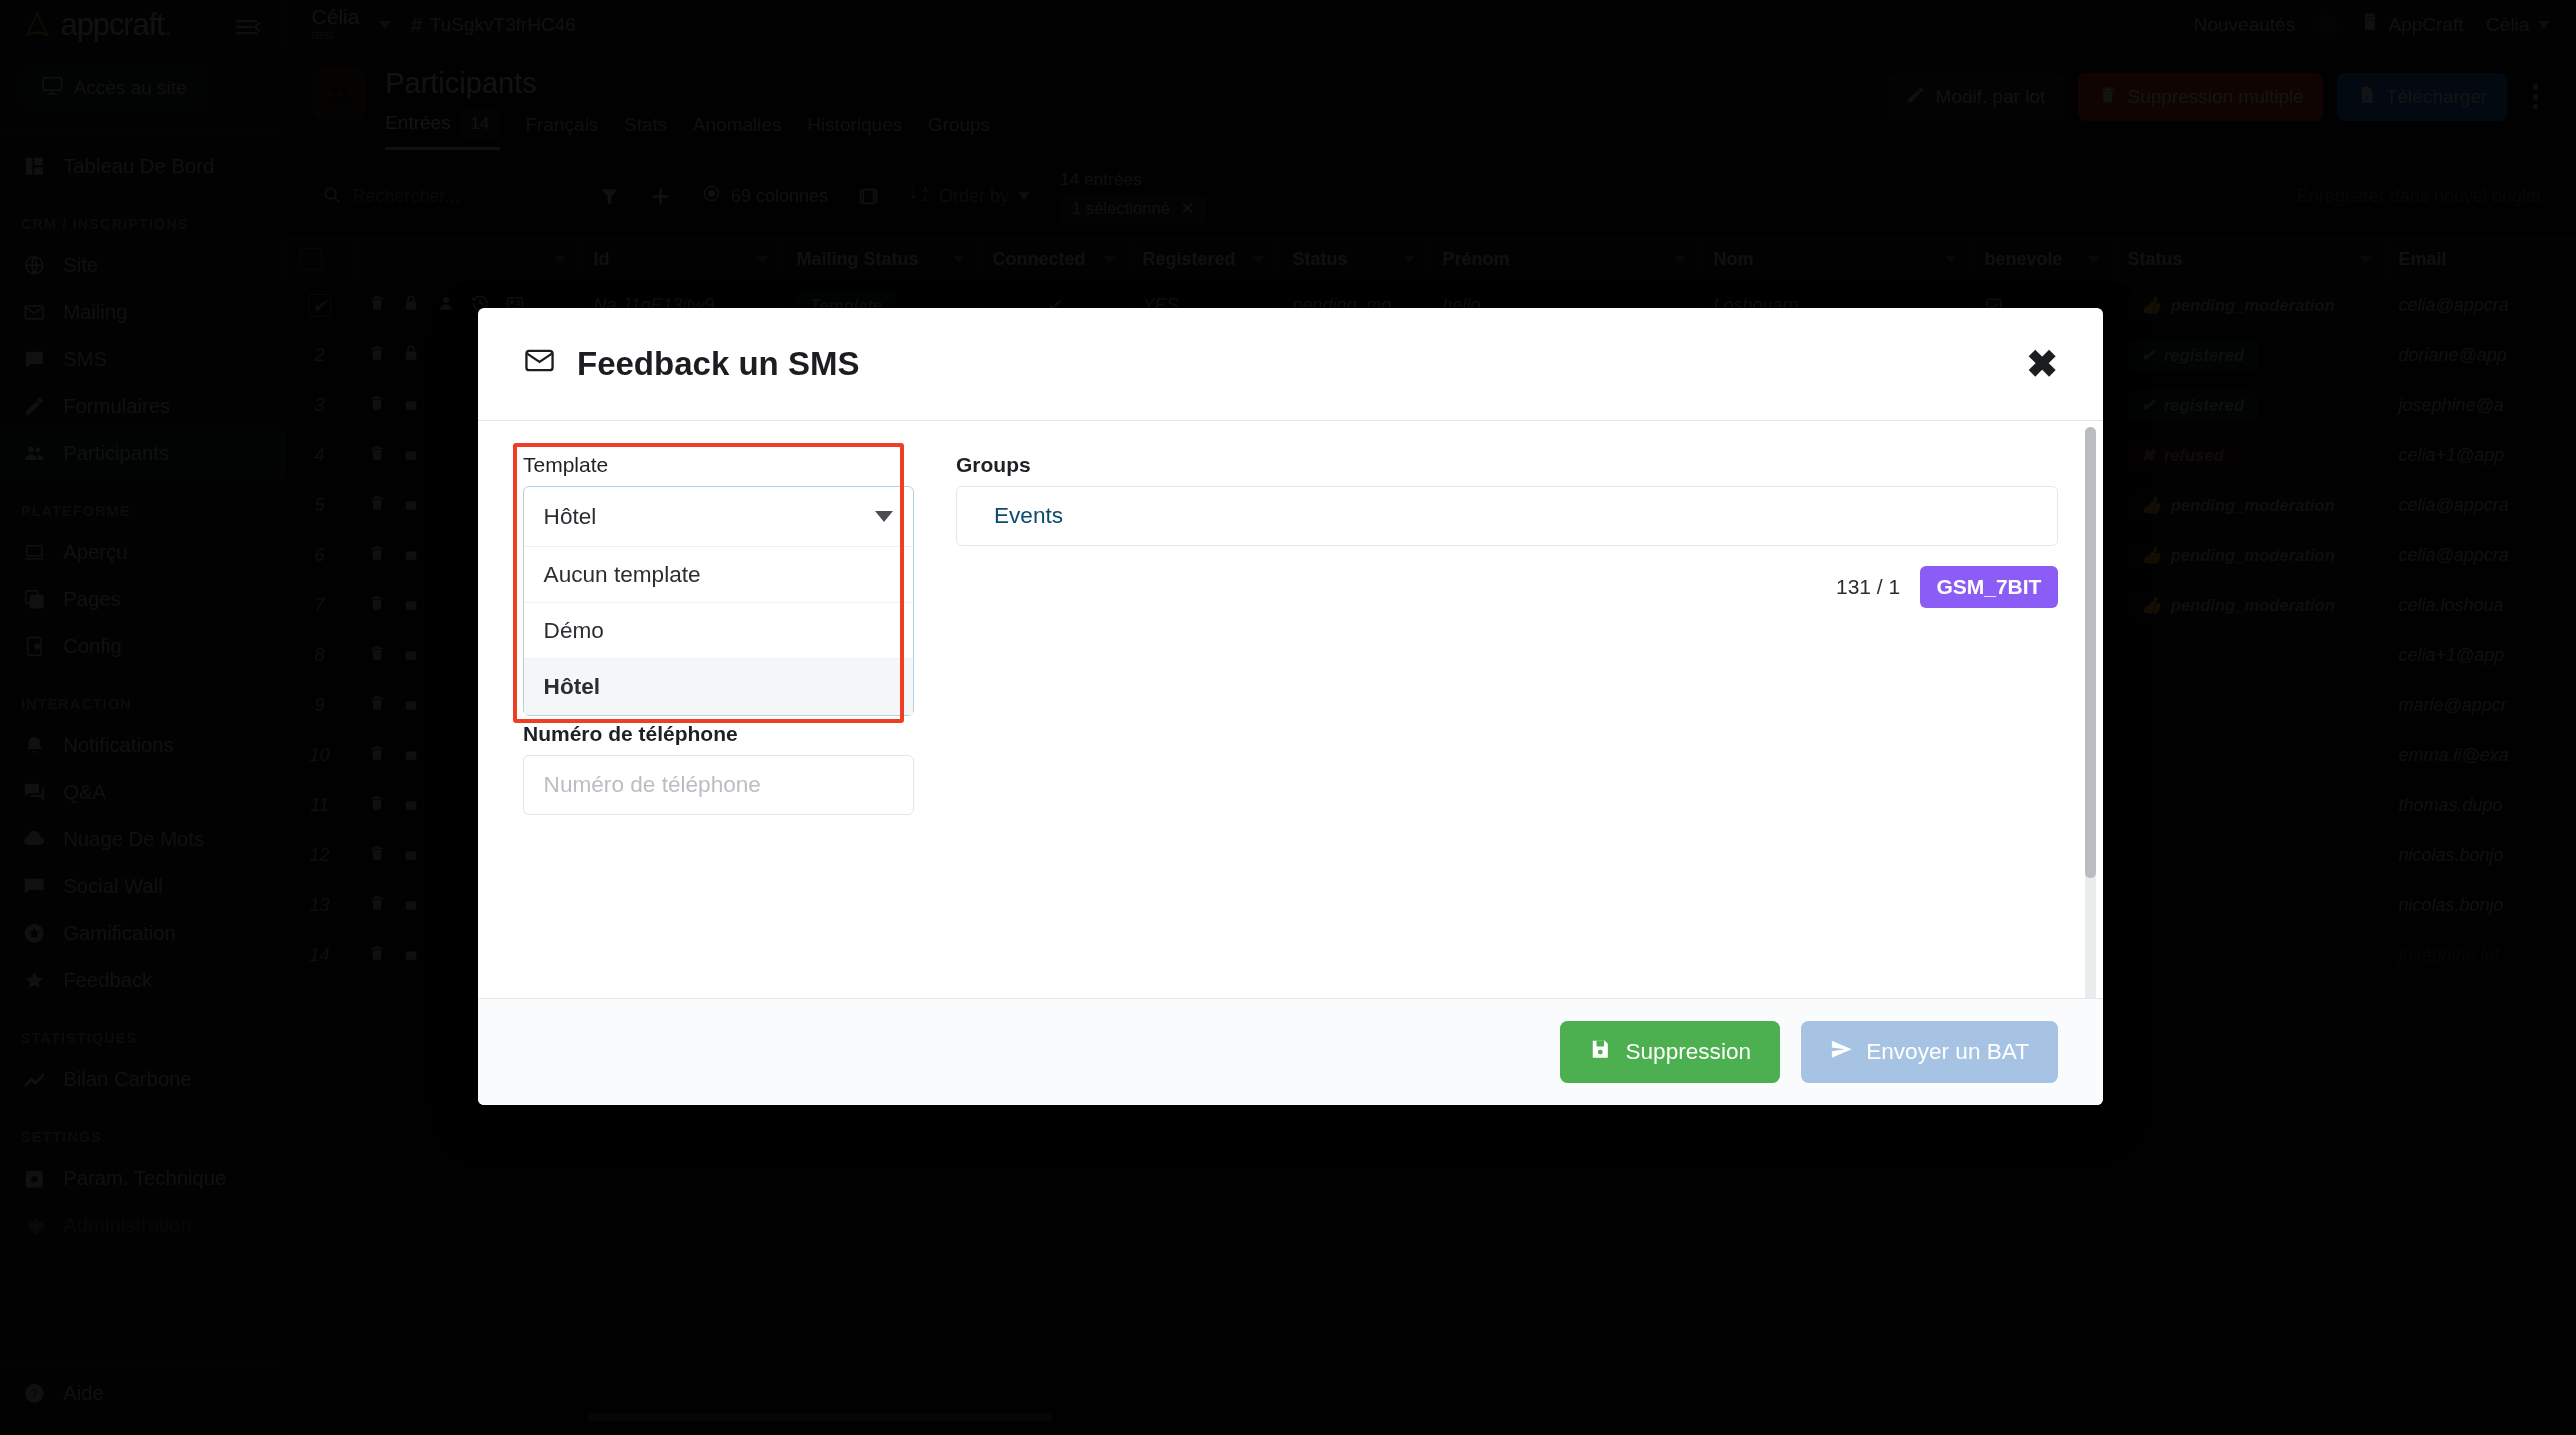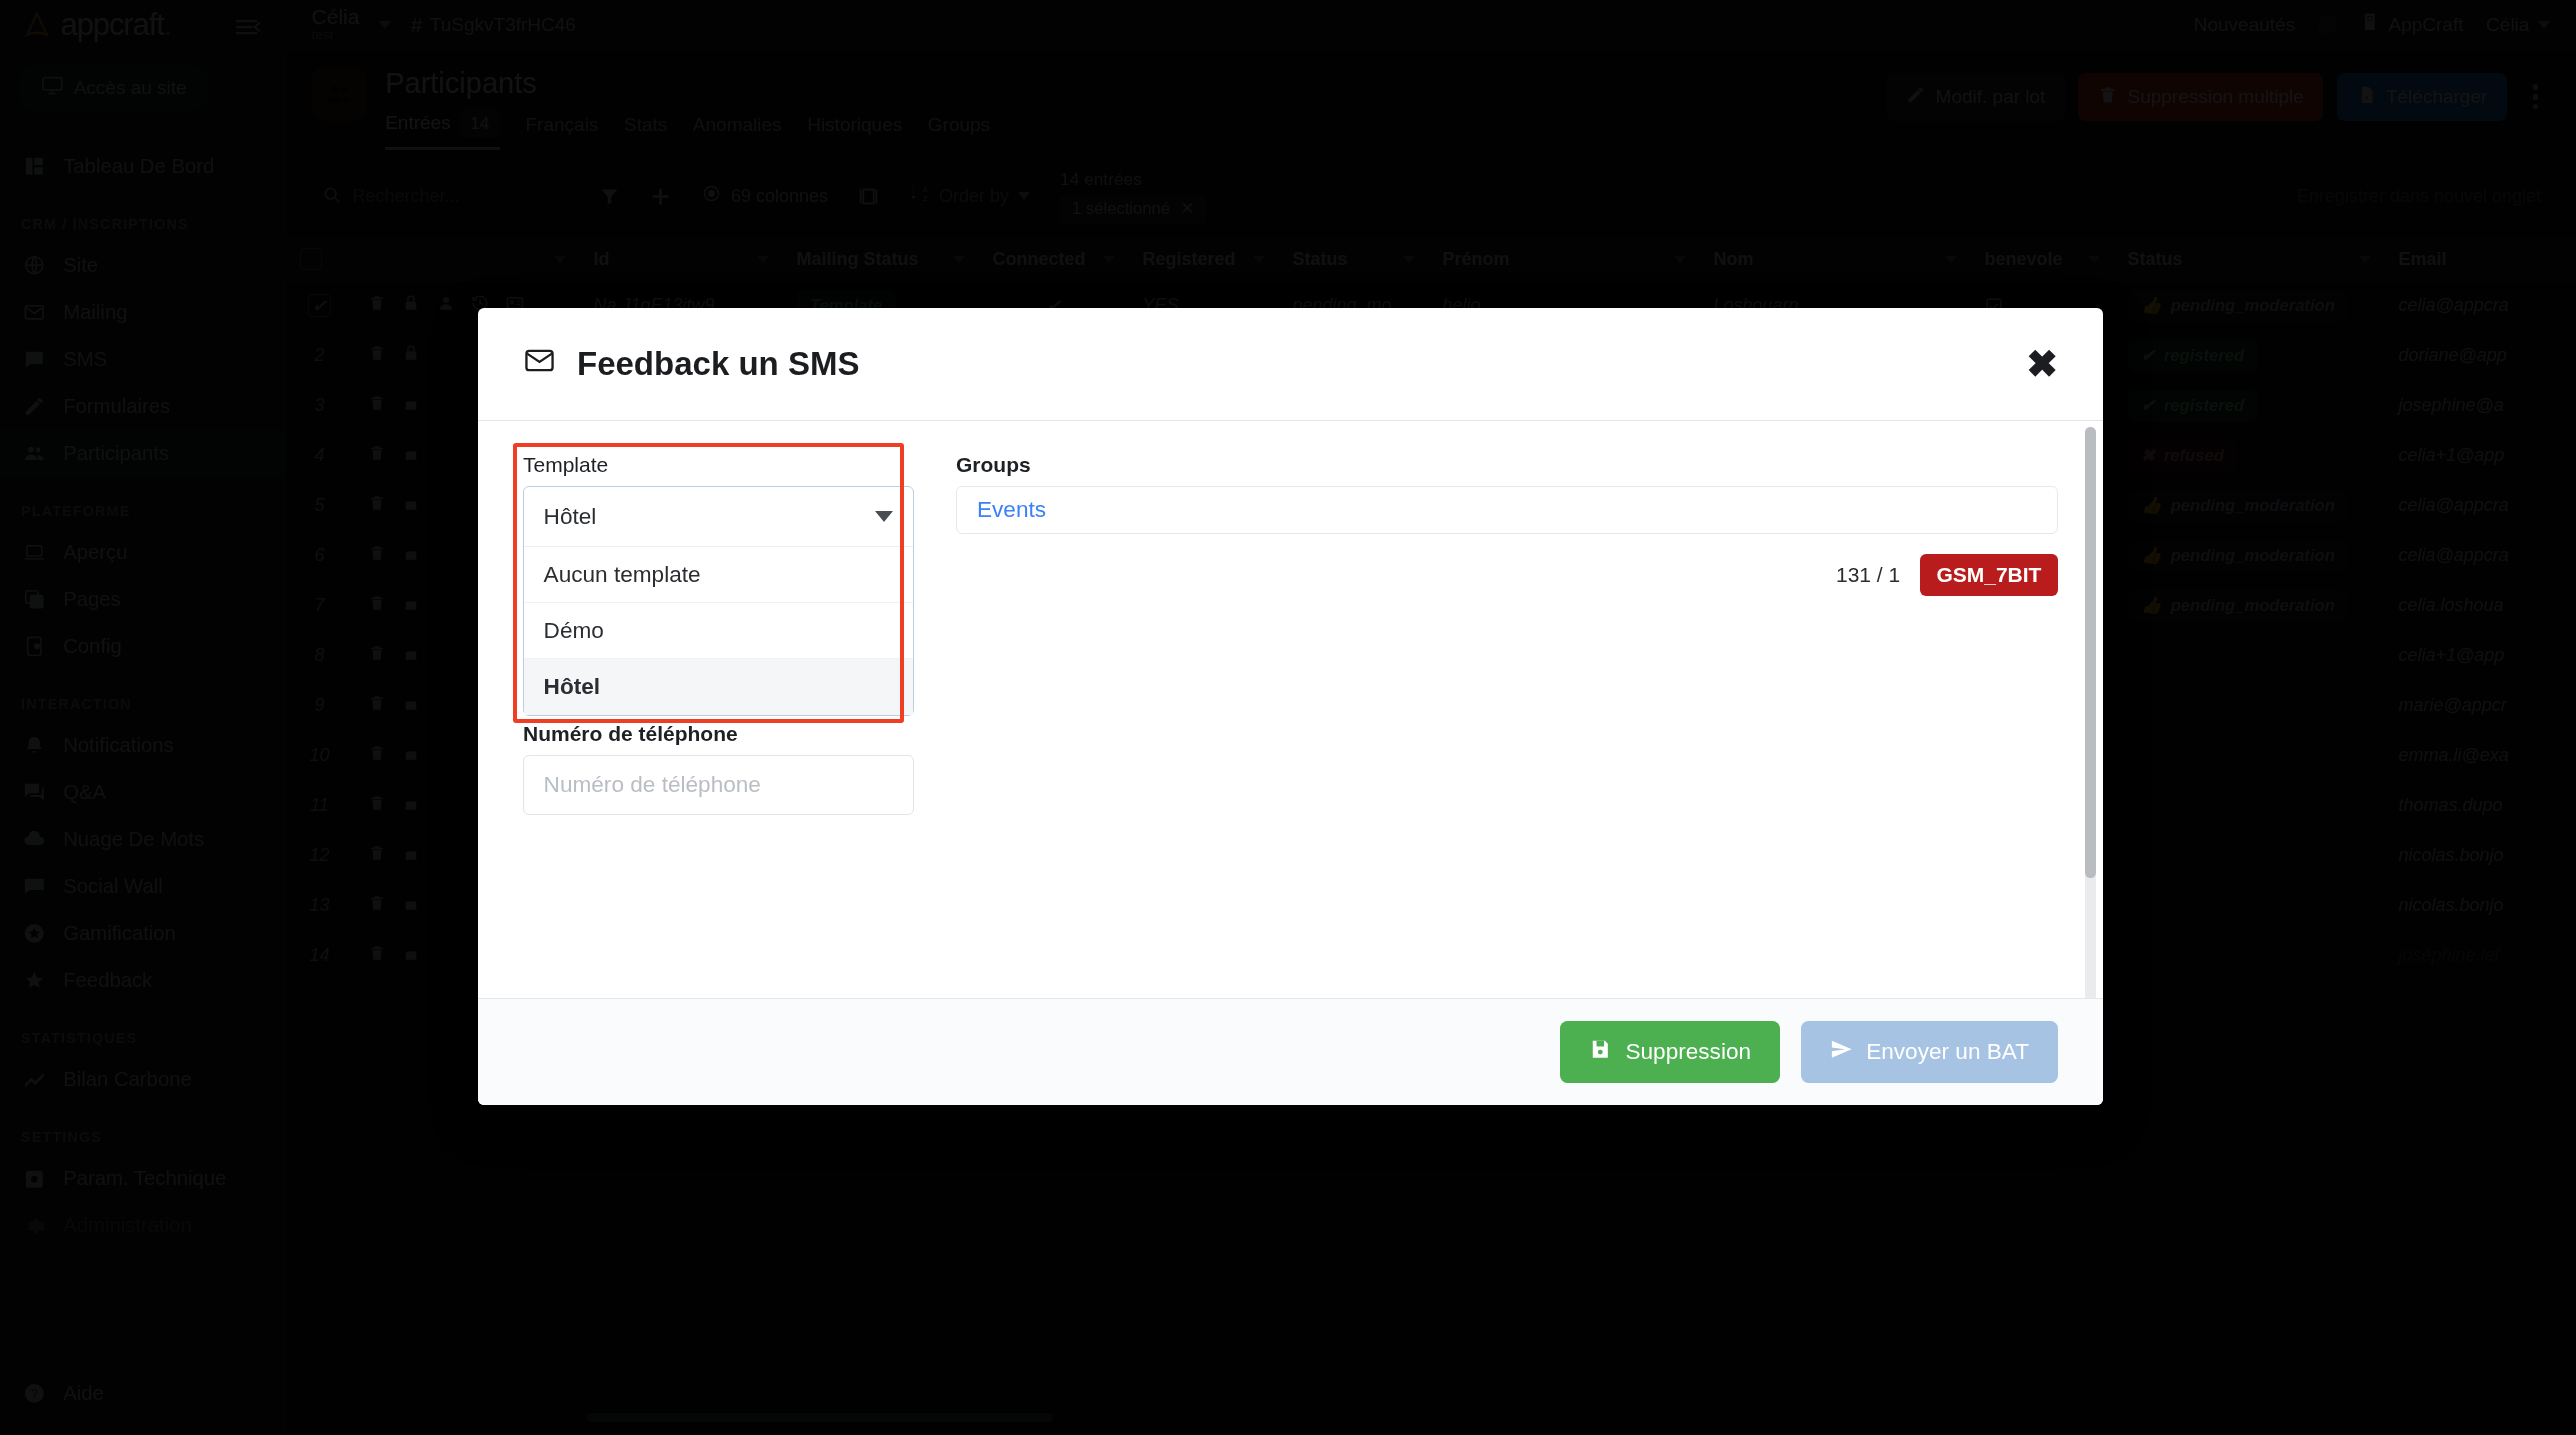--- a/index.html
+++ b/index.html
@@ -156,29 +156,29 @@
   }
   .select-caret { margin-left: auto; width:0;height:0;border-left:9px solid transparent;border-right:9px solid transparent;border-top:11.3px solid #4a4e53;}
   .opt { height: 56px; display: flex; align-items: center; padding: 0 19.6px; font-size: 22.6px; color: #2a2d31; cursor: pointer; border-bottom: 0.8px solid #f0f2f4;}
   .opt.sel { background: #f5f6f7; font-weight: 700; border-bottom: none; }
   .phone-label { margin-top: 6px; }
   .text-input {
     width: 100%; height: 60px; border: 1.5px solid #e1e4e8; border-radius: 6px;
     font-size: 22.6px; padding: 0 19.6px; color: #2a2d31; outline: none; font-family: inherit; background:#fff;
   }
   .text-input::placeholder { color: #b9bec4; }
-  .sender-input { width: 100%; height: 48px; border: 1.5px solid #e5e8eb; border-radius: 6px; font-size: 22.6px; padding: 0 20px; color: #3b82f6; outline: none; font-family: inherit;}
+  .sender-input { width: 100%; height: 60px; border: 1.5px solid #e5e8eb; border-radius: 6px; font-size: 22.6px; padding: 0 37px; color: #0c4a6e; outline: none; font-family: inherit;}
   .textarea {
     width: 100%; height: 340px; border: 1.5px solid #e5e8eb; border-radius: 6px;
     font-size: 22.6px; padding: 16.6px 19.6px; color: #2a2d31; outline: none; resize: none;
     font-family: inherit; line-height: 1.45;
   }
   .meta-row { display: flex; align-items: center; justify-content: flex-end; gap: 19.6px; margin-top: 19.6px; }
   .counter { font-size: 21px; color: #2a2d31; }
-  .gsm { background: #b91c1c; color: #fff; font-weight: 700; font-size: 21px; border-radius: 6px; padding: 9px 16.6px; }
+  .gsm { background: #8b5cf6; color: #fff; font-weight: 700; font-size: 21px; border-radius: 6px; padding: 9px 16.6px; }
   .modal-scroll { position: absolute; right: 7.5px; top: 6px; width: 10.5px; height: 587px; background: #e9ebed; border-radius: 5.3px; }
   .modal-scroll i { display: block; width: 10.5px; height: 451px; background: #b9bdc2; border-radius: 5.3px; }
   .modal-foot {
     height: 107px; flex: none; border-top: 0.8px solid #e5e7ea; background: #fafbfc;
     display: flex; align-items: center; justify-content: flex-end; gap: 21px; padding: 0 45px;
   }
   .mbtn { display: inline-flex; align-items: center; gap: 13.5px; border: none; border-radius: 7.5px; padding: 16.6px 29px; font-size: 22.6px; color: #fff; cursor: pointer; font-family: inherit;}
   .mbtn.save { background: #4caf50; }
   .mbtn.bat { background: #a6c3e4; }
 </style>

